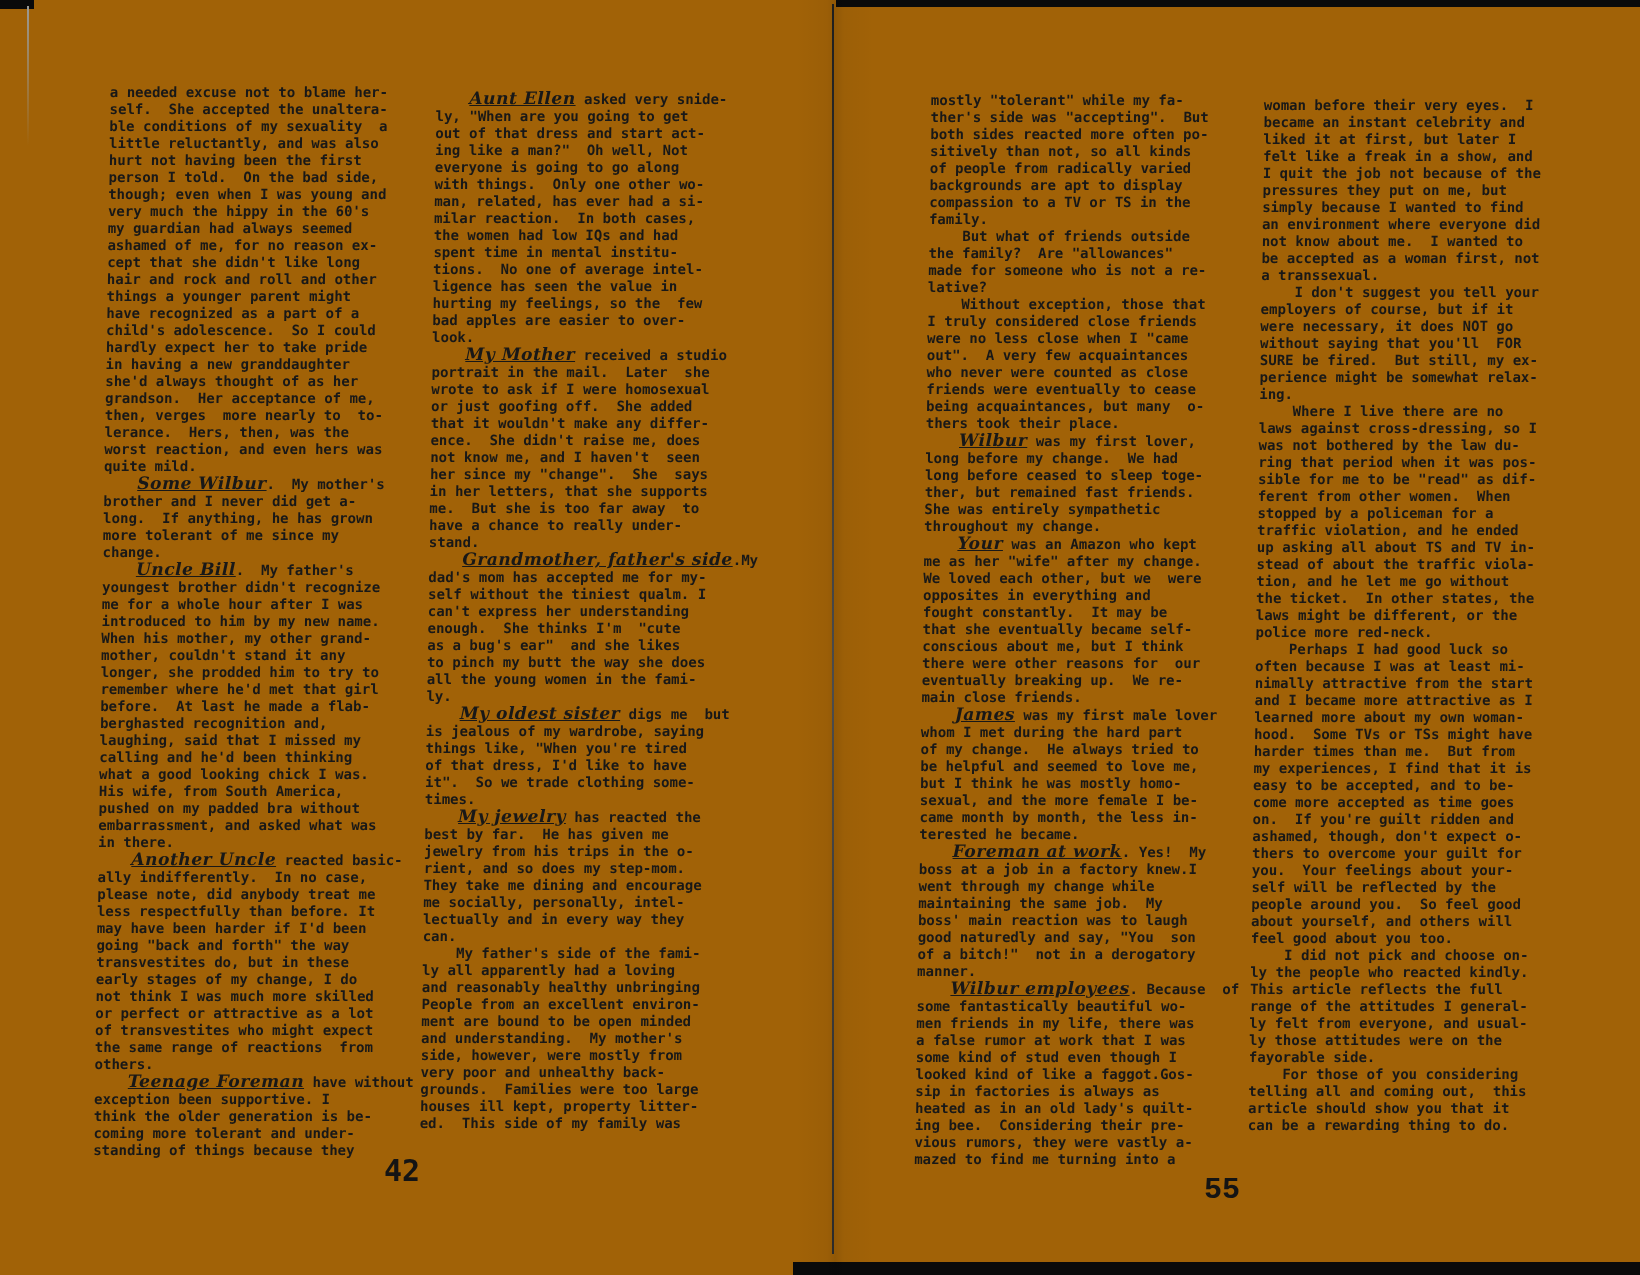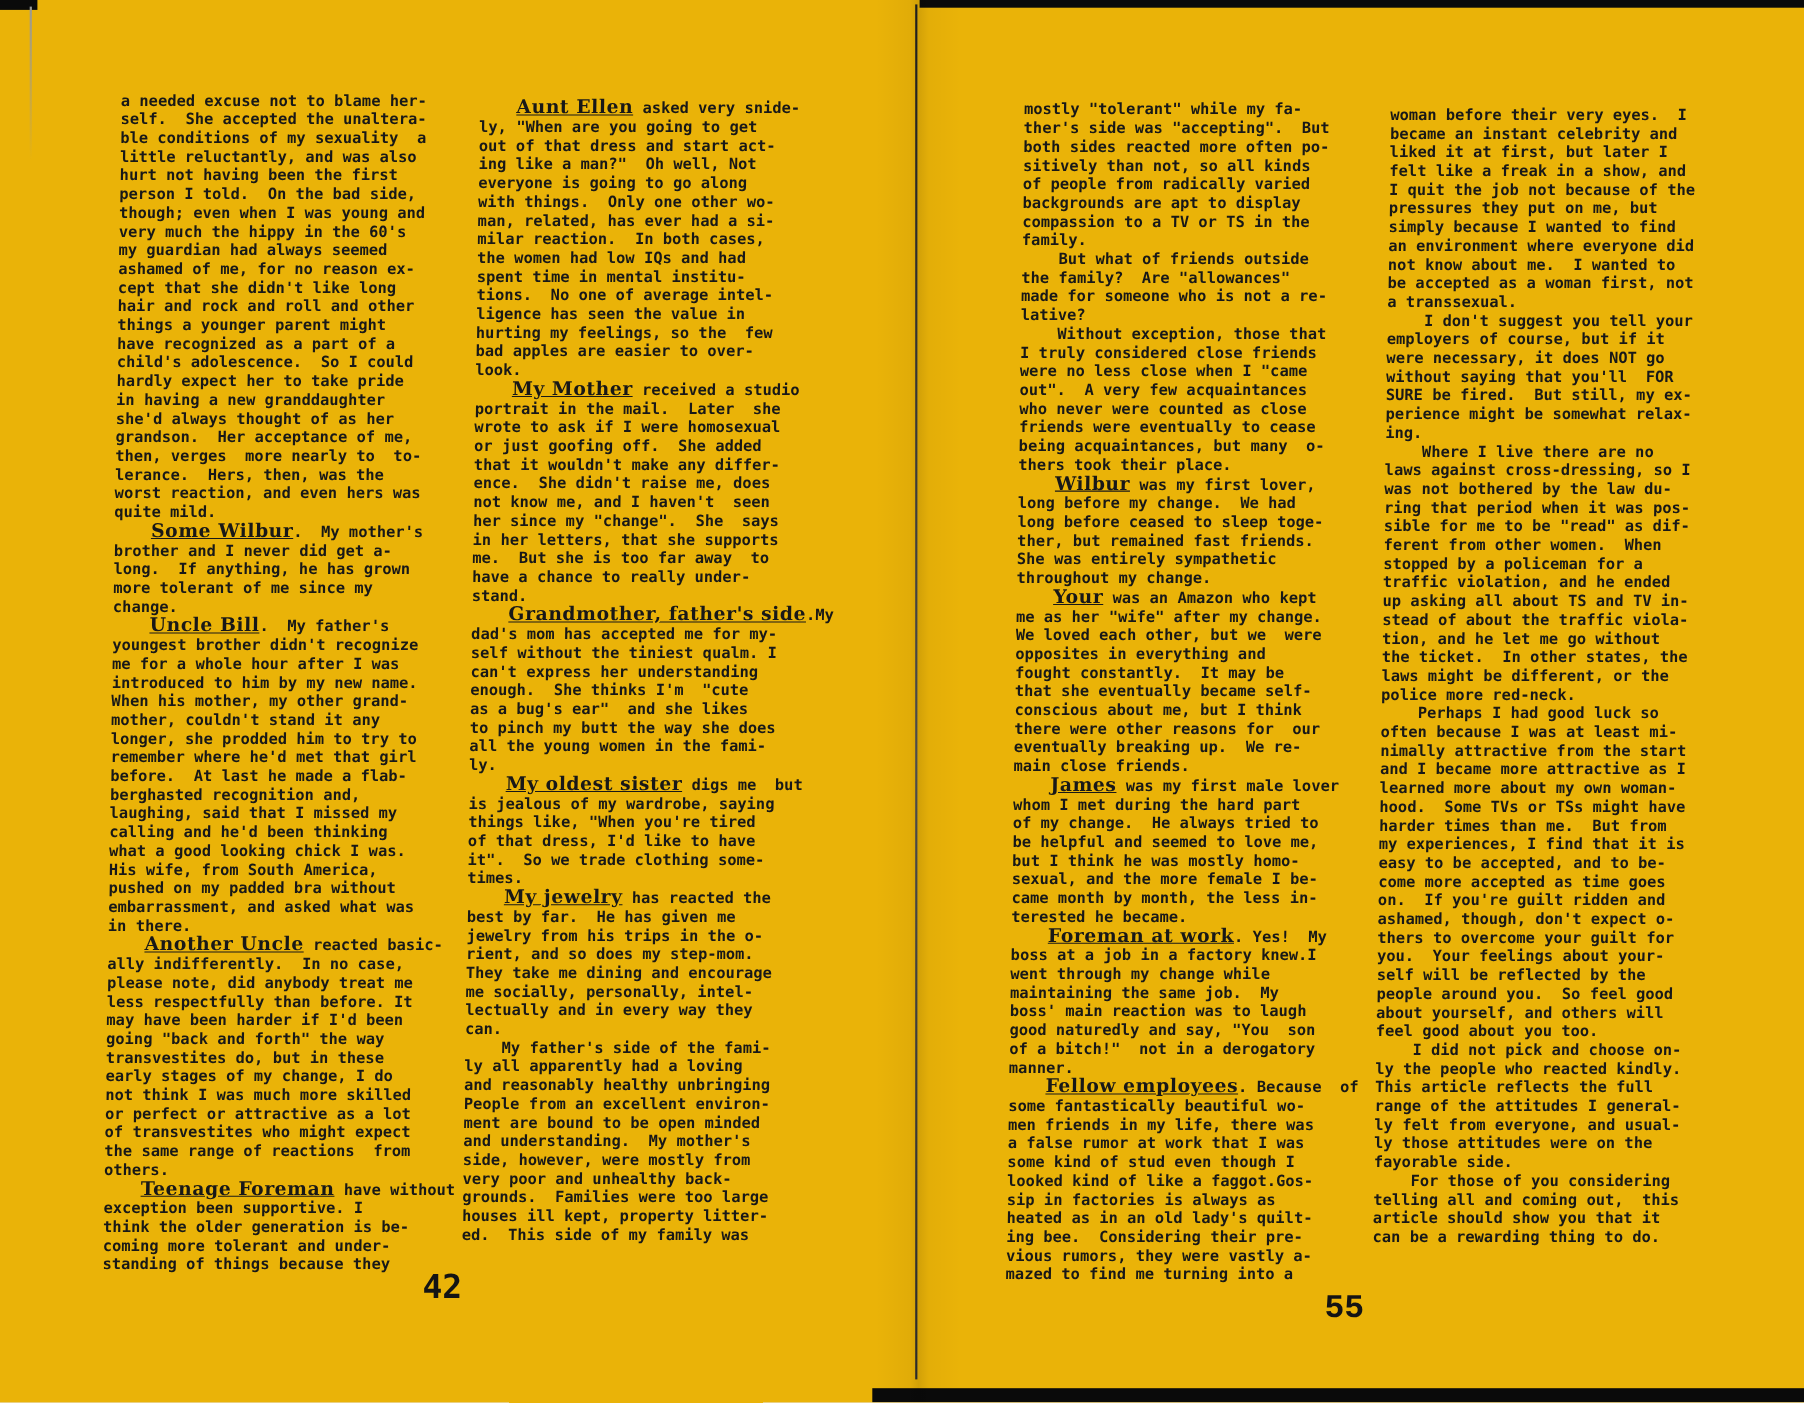--- a/index.html
+++ b/index.html
@@ -1,19 +1,19 @@
 <!DOCTYPE html>
 <html><head>
 <meta charset="utf-8">
 <style>
   html,body{margin:0;padding:0;background:#e9e8e4;}
   .spread{
     position:relative;
     width:1640px;height:1275px;
-    background:#eab308;
+    background:#a16207;
     overflow:hidden;
     font-family:"DejaVu Sans Mono",monospace;
     font-weight:bold;
     font-size:14px;
     line-height:17px;
     color:#181818;
   }
   
   .mark{position:absolute;background:#0a0a0a;}
   .mark.top-left{left:0;top:0;width:34px;height:9px;}
@@ -39,20 +39,21 @@
     white-space:pre-wrap;
   }
   .col-1{left:110px;top:84px;width:336px;}
   .col-2{left:436px;top:90px;width:336px;}
   .col-3{left:931px;top:92px;width:336px;}
   .col-4{left:1264px;top:97px;width:344px;}
   .para{margin:0;white-space:pre-wrap;}
   .para.indent{text-indent:2.4em;}
   .lead{
     font-family:"DejaVu Serif",serif;
+    font-style:italic;
     font-weight:bold;
     font-size:1.22em;
     text-decoration:underline;
     letter-spacing:0.5px;
   }
   .page-number{
     position:absolute;
     font-size:30px;
     font-weight:bold;
     color:#141414;
@@ -224,21 +225,21 @@
 but I think he was mostly homo-
 sexual, and the more female I be-
 came month by month, the less in-
 terested he became.</p><p class="para indent"><span class="lead">Foreman at work</span>. Yes!  My
 boss at a job in a factory knew.I
 went through my change while
 maintaining the same job.  My
 boss' main reaction was to laugh
 good naturedly and say, "You  son
 of a bitch!"  not in a derogatory
-manner.</p><p class="para indent"><span class="lead">Fellow employees</span>. Because  of
+manner.</p><p class="para indent"><span class="lead">Wilbur employees</span>. Because  of
 some fantastically beautiful wo-
 men friends in my life, there was
 a false rumor at work that I was
 some kind of stud even though I
 looked kind of like a faggot.Gos-
 sip in factories is always as
 heated as in an old lady's quilt-
 ing bee.  Considering their pre-
 vious rumors, they were vastly a-
 mazed to find me turning into a</p></div>

